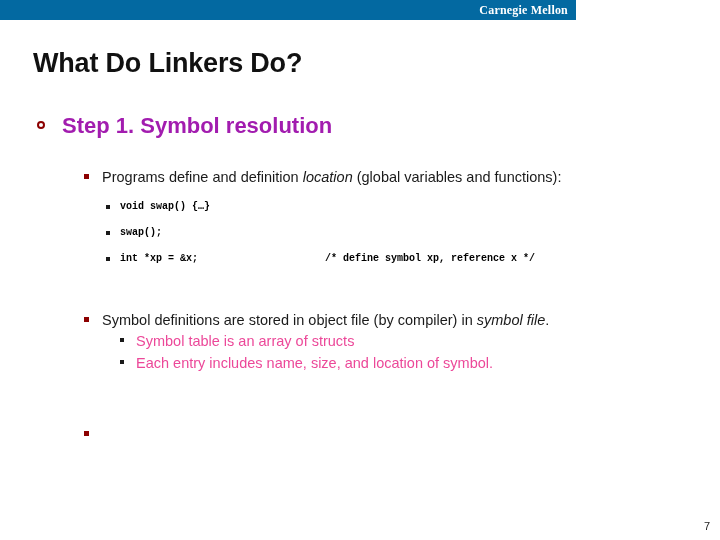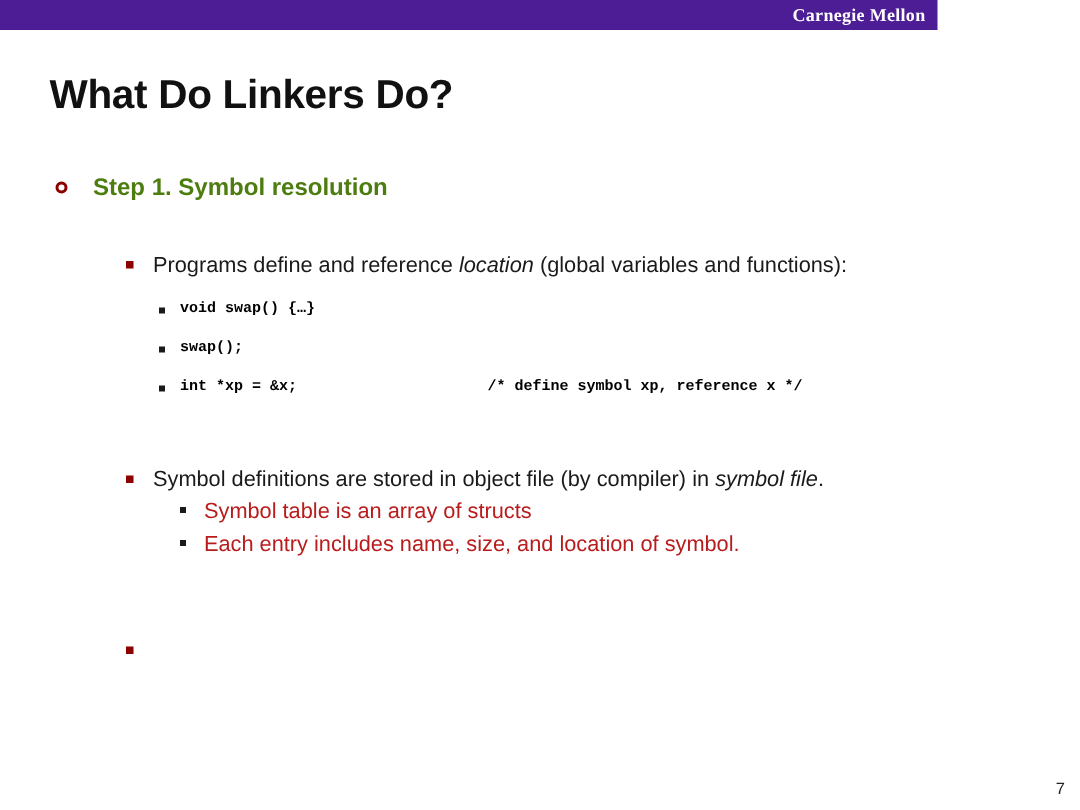--- a/index.html
+++ b/index.html
@@ -14,23 +14,23 @@
     font-family: "Liberation Sans", sans-serif;
     color: #000000;
     position: relative;
   }
 
   
   .banner {
     position: absolute;
     left: 0;
     top: 0;
-    width: 625px;
+    width: 576px;
     height: 20px;
-    background: #4c1d95;
+    background: #0369a1;
     box-sizing: border-box;
   }
   .banner-brand {
     position: absolute;
     right: 8px;
     top: 1px;
     font-family: "Liberation Serif", serif;
     font-weight: bold;
     font-size: 12px;
     line-height: 18px;
@@ -57,23 +57,23 @@
     left: 0;
     top: 115px;
     width: 720px;
   }
 
   
   .lvl1 {
     position: relative;
     margin: 0 0 0 34px;
     padding-left: 28px;
-    font-size: 16px;
-    font-weight: bold;
-    color: #4d7c0f;
+    font-size: 22px;
+    font-weight: bold;
+    color: #a21caf;
     line-height: 22px;
   }
   .lvl1 .marker-ring {
     position: absolute;
     left: 3px;
     top: 6px;
     width: 8px;
     height: 8px;
     border: 2px solid #8c0000;
     border-radius: 50%;
@@ -99,21 +99,21 @@
   }
   .lvl2 em { font-style: italic; }
 
   
   .lvl3 {
     position: relative;
     margin-left: 120px;
     padding-left: 16px;
     font-size: 14.5px;
     line-height: 22px;
-    color: #b91c1c;
+    color: #ec4899;
   }
   .lvl3 .marker-sq3 {
     position: absolute;
     left: 0px;
     top: 8px;
     width: 4px;
     height: 4px;
     background: #1a1a1a;
   }
 
@@ -178,21 +178,21 @@
 
   <div class="lvl1">
     <span class="marker-ring"></span>
     <span>Step 1. Symbol resolution</span>
   </div>
 
   <div class="spacer-lg"></div>
 
   <div class="lvl2">
     <span class="marker-sq"></span>
-    <span>Programs define and reference </span><em>location</em><span> (global variables and functions):</span>
+    <span>Programs define and definition </span><em>location</em><span> (global variables and functions):</span>
   </div>
 
   <div class="code-block">
 
     <div class="code-line">
       <span class="marker-sq3"></span>
       <span class="code-stmt">void swap() {…}</span>
     </div>
 
     <div class="code-line">

